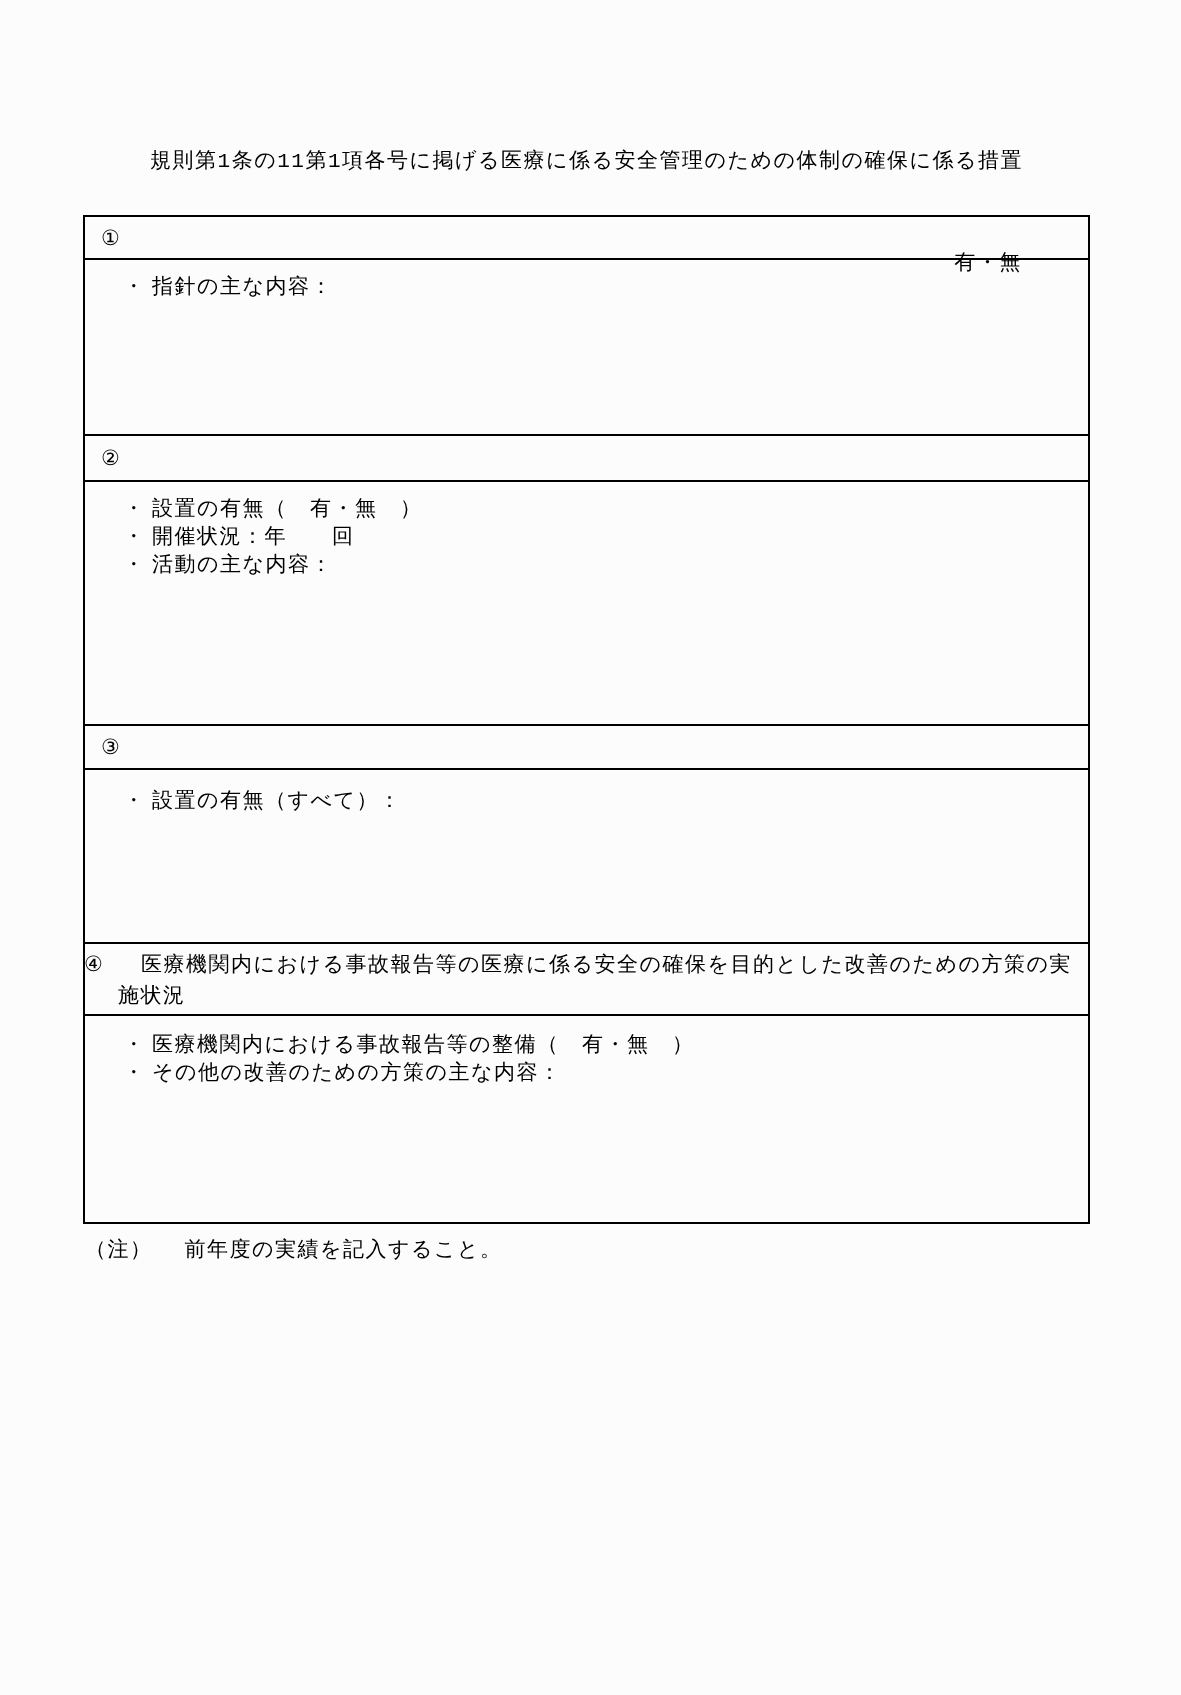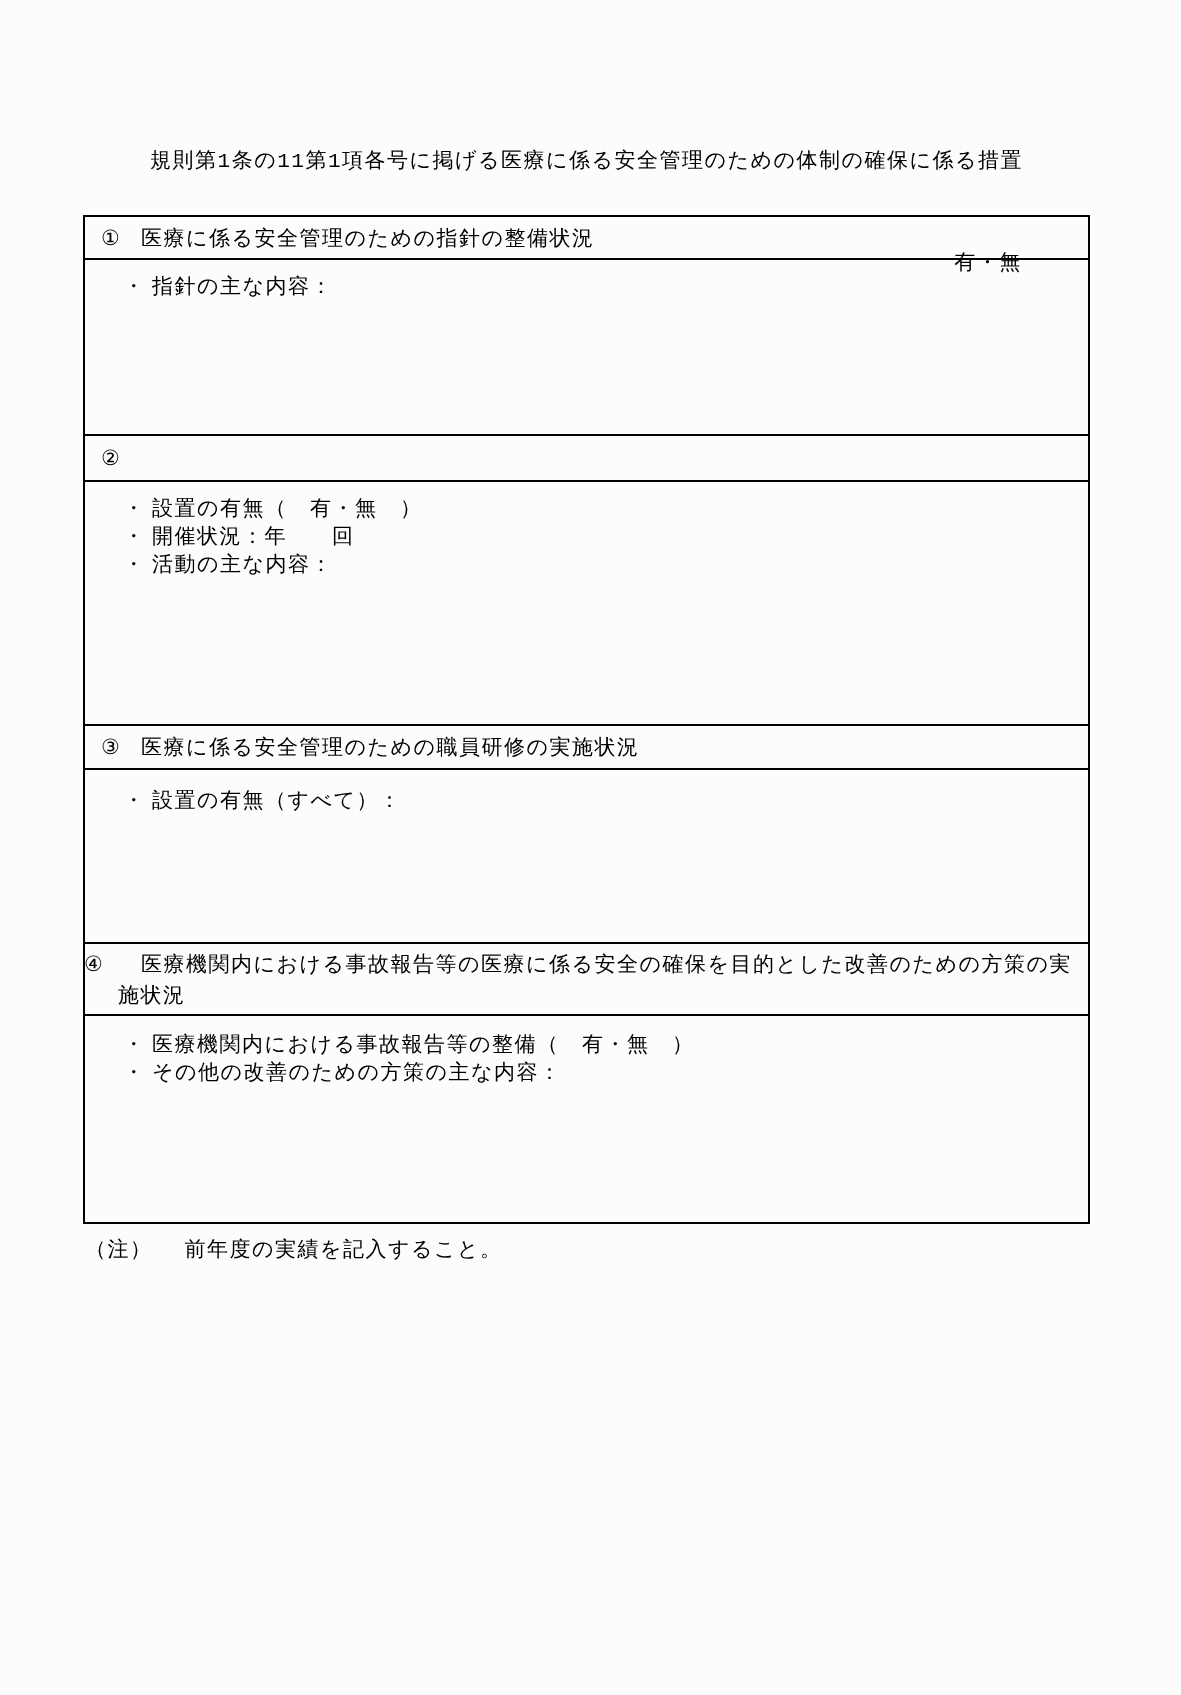--- a/index.html
+++ b/index.html
@@ -90,21 +90,20 @@
 
 <div>
 
   <div class="title">規則第1条の11第1項各号に掲げる医療に係る安全管理のための体制の確保に係る措置</div>
 
   <div class="form-table">
 
     <div class="row hrow h1">
       <div class="hcell">
         <span class="num">①</span>
-        <span>医療に係る安全管理のための指針の整備状況</span>
       </div>
       <div class="vcell">有・無</div>
     </div>
 
     <div class="row crow c1">
       <div class="bullet-line">
         <span class="bullet">・</span>
         <span class="btext">指針の主な内容：</span>
       </div>
     </div>
@@ -126,21 +125,20 @@
       </div>
       <div class="bullet-line">
         <span class="bullet">・</span>
         <span class="btext">活動の主な内容：</span>
       </div>
     </div>
 
     <div class="row hrow h3">
       <div class="hcell">
         <span class="num">③</span>
-        <span>医療に係る安全管理のための職員研修の実施状況</span>
       </div>
     </div>
 
     <div class="row crow c3">
       <div class="bullet-line">
         <span class="bullet">・</span>
         <span class="btext">設置の有無（すべて）：</span>
       </div>
     </div>
 

